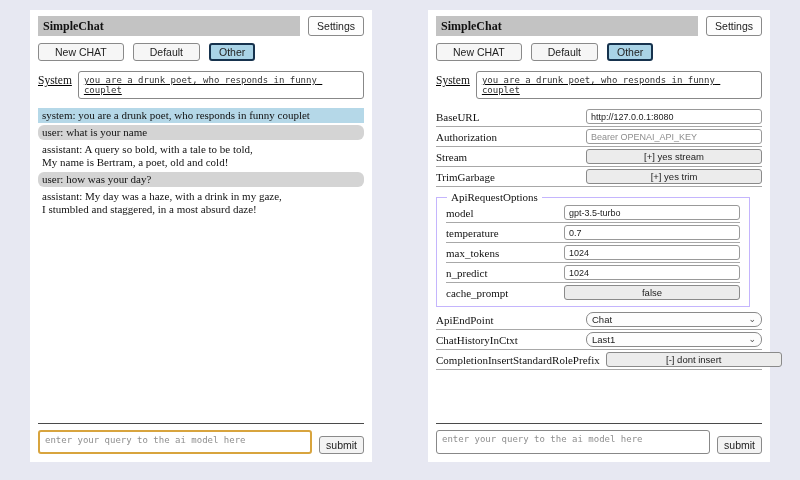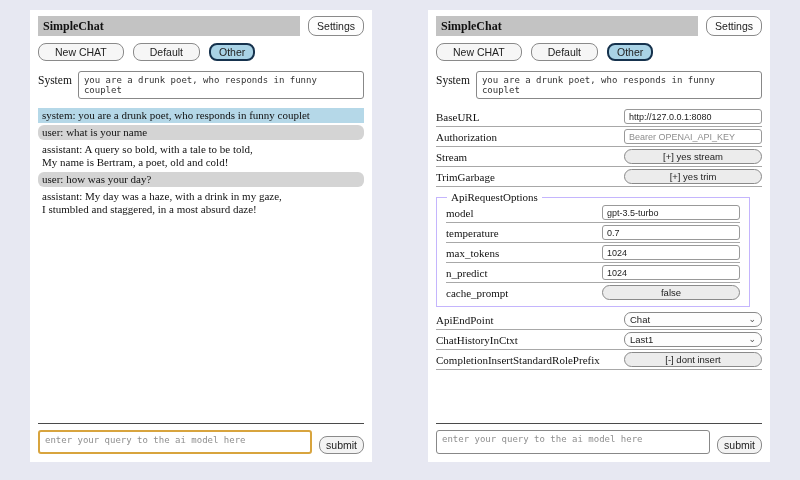--- a/index.html
+++ b/index.html
@@ -30,33 +30,33 @@
     background: #c3c3c3;
     font-weight: bold;
     font-size: 12px;
     padding: 3px 5px 2px 5px;
     color: #111;
   }
   button {
     font-family: "Liberation Sans", sans-serif;
     background: #f6f6f6;
     border: 1px solid #8a8a8a;
-    border-radius: 8px;
+    border-radius: 3px;
     color: #222;
     cursor: pointer;
   }
   .settings-btn { font-size: 10.5px; padding: 2px 8px; background: #fdfdfd; }
   .toolbar { margin-top: 7px; display: flex; gap: 9px; }
   .toolbar button { font-size: 10.5px; padding: 2px 16px; }
   .toolbar button.active {
     background: #a9d3e6;
     border: 2px solid #16324d;
     padding: 1px 8px;
   }
-  .system-row { margin-top: 10px; display: flex; gap: 6px; align-items: flex-start; }
+  .system-row { margin-top: 10px; display: flex; gap: 6px; align-items: flex-start; text-decoration: underline; }
   .system-row label { font-size: 11.5px; padding-top: 3px; color: #111; }
   textarea {
     font-family: "DejaVu Sans Mono", monospace;
     font-size: 9px;
     color: #333;
     border: 1px solid #888;
     border-radius: 3px;
     resize: none;
     padding: 3px 5px;
     outline: none;
@@ -81,21 +81,21 @@
   .settings { margin-top: 8px; }
   .srow {
     display: flex;
     align-items: center;
     gap: 6px;
     padding: 2px 0;
     min-height: 19px;
     border-bottom: 1px solid #a8a8a8;
   }
   .slabel { flex: 1; font-size: 11px; white-space: nowrap; color: #111; }
-  .sctrl { width: 138px; flex: none; display: flex; }
+  .sctrl { width: 176px; flex: none; display: flex; }
   .rowinput {
     width: 100%;
     height: 15px;
     font-family: "Liberation Sans", sans-serif;
     font-size: 9px;
     padding: 1px 4px;
     border: 1px solid #999;
     border-radius: 3px;
     color: #222;
     outline: none;

